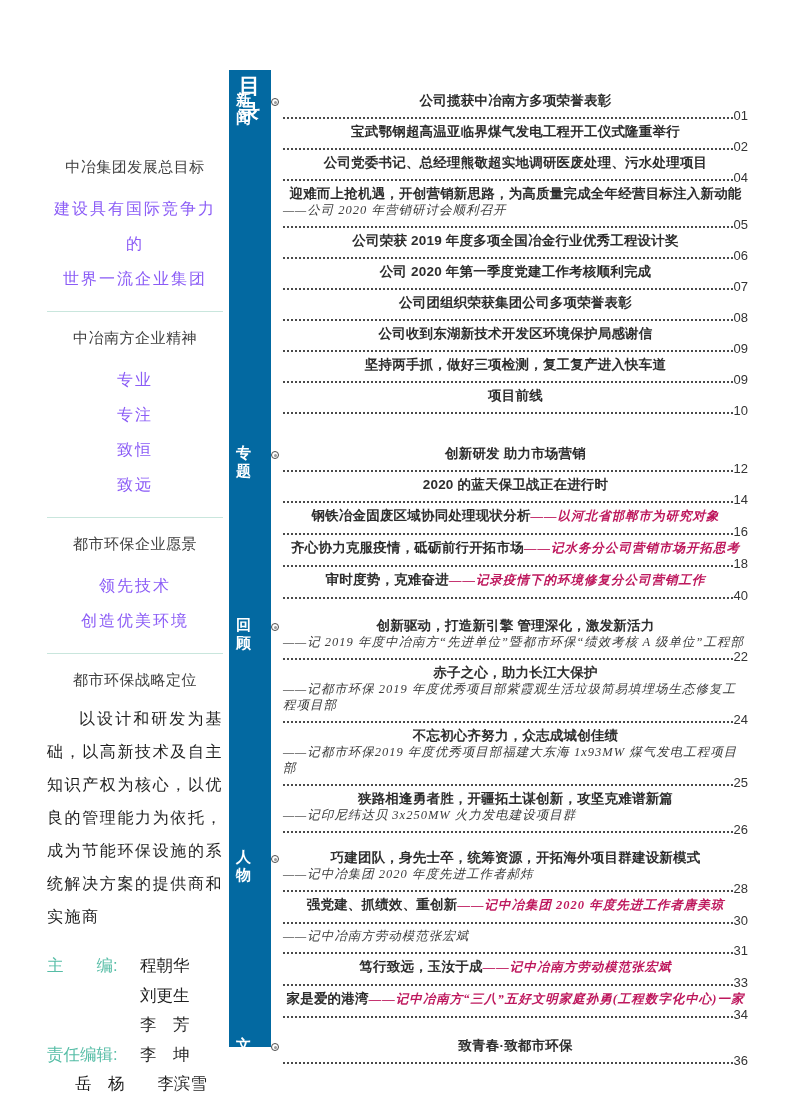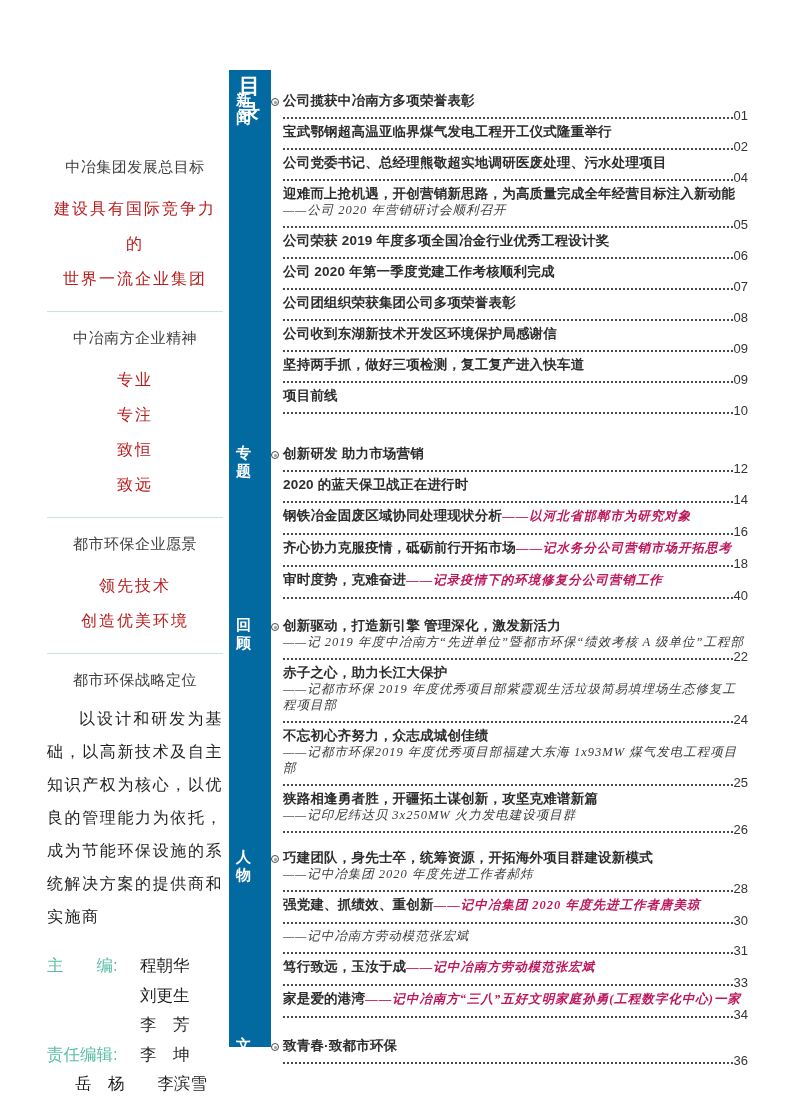--- a/index.html
+++ b/index.html
@@ -3,21 +3,21 @@
 <meta charset="utf-8">
 <style>
   html,body{margin:0;padding:0;}
   body{width:800px;height:1100px;background:#ffffff;font-family:"Liberation Sans",sans-serif;}
   .page{position:relative;width:800px;height:1100px;overflow:hidden;background:#fff;}
 
   
   .sidebar{position:absolute;left:47px;top:156px;width:176px;color:#222;}
   .sb-block{text-align:center;}
   .sb-heading{color:#404040;font-size:15px;line-height:22px;margin-bottom:13px;letter-spacing:.5px;}
-  .sb-line{font-family:"Liberation Serif",serif;font-size:16px;line-height:35px;letter-spacing:2px;color:#b91c1c;}
+  .sb-line{font-family:"Liberation Serif",serif;font-size:16px;line-height:35px;letter-spacing:2px;color:#8b5cf6;}
   .sb-para{font-family:Liberation Mono, monospace;font-size:16px;line-height:33px;letter-spacing:1.5px;text-align:justify;text-indent:2em;color:#1f1f1f;margin-top:2px;}
   .sb-divider{border:none;border-top:1px solid #c9e6dd;margin:15px 0;}
   .editors{margin-top:16px;font-size:16.5px;line-height:29.5px;color:#1f1f1f;}
   .ed-row{white-space:nowrap;}
   .ed-row .ed-label{color:#56bda6;display:inline-block;width:93px;text-align:left;}
   .ed-row.indent{padding-left:93px;}
   .ed-row.flush{padding-left:28px;}
 
   
   .toc-bar{position:absolute;left:229px;top:70px;width:42px;height:977px;background:#0369a1;}
@@ -26,21 +26,21 @@
   
   .toc{position:absolute;left:283px;top:92px;width:465px;}
   .toc-section{position:relative;}
   .toc-section + .toc-section{margin-top:27px;}
   .toc-section:nth-of-type(3){margin-top:14px;}
   .toc-section:nth-of-type(4){margin-top:12px;}
   .toc-section:nth-of-type(5){margin-top:15px;}
   .sec-label{position:absolute;left:-54px;top:-1px;width:30px;text-align:center;color:#fff;font-size:15px;font-weight:bold;line-height:18px;letter-spacing:1px;}
   .ring{position:absolute;left:-12px;top:6px;width:6px;height:6px;border:1px solid #4c4c4c;border-radius:50%;background:#fff;}
   .ring::after{content:"";position:absolute;left:1.5px;top:1.5px;width:3px;height:3px;border-radius:50%;background:#9a9a9a;}
-  .entry-title{font-size:13.5px;font-weight:bold;color:#2d2d2d;line-height:17px;letter-spacing:.2px;}
+  .entry-title{font-size:13.5px;font-weight:bold;color:#2d2d2d;line-height:17px;letter-spacing:.2px;text-align:center;}
   .inline-sub{font-weight:bold;font-style:italic;font-family:"Liberation Serif",serif;font-size:12.5px;color:#be185d;letter-spacing:1px;}
   .entry-sub{font-style:italic;font-family:"Liberation Serif",serif;font-size:12.5px;color:#3a3a3a;line-height:16px;letter-spacing:1px;}
   .leader-row{display:flex;align-items:flex-end;height:14px;}
   .dots{flex:1;border-bottom:2px dotted #4a4a4a;margin-bottom:4px;}
   .pagenum{font-size:13px;color:#333;line-height:14px;padding-left:1px;}
 </style>
 </head>
 <body>
 
 <div class="page">

